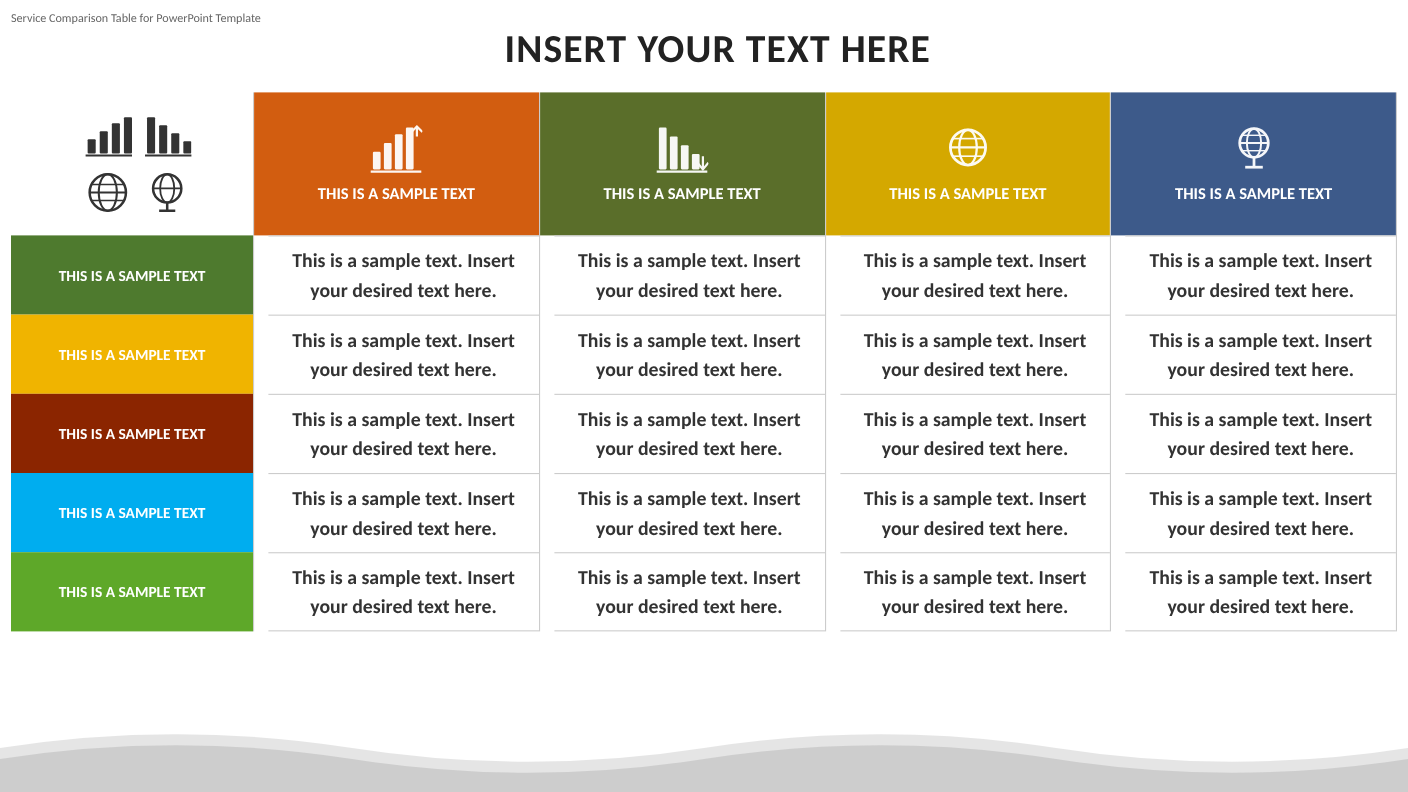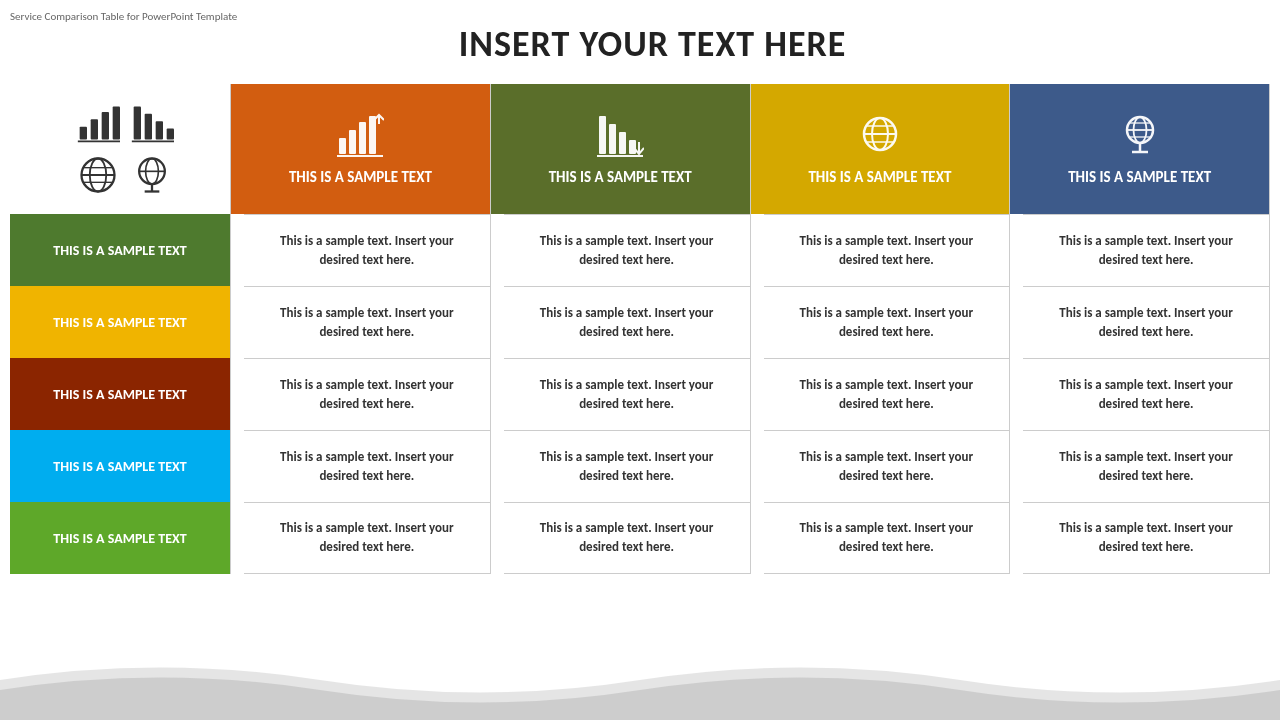--- a/index.html
+++ b/index.html
@@ -131,21 +131,21 @@
       opacity: 0.95;
     }
 
     .cell {
       border-top: 1px solid #ccc;
       height: 72px;
       display: flex;
       align-items: center;
       justify-content: center;
       padding: 6px 20px;
-      font-size: 13px;
+      font-size: 18px;
       color: #333;
       font-weight: 600;
       text-align: center;
       line-height: 1.45;
       margin-left: 13px;
     }
 
     .cell:last-child {
       border-bottom: 1px solid #ccc;
     }

